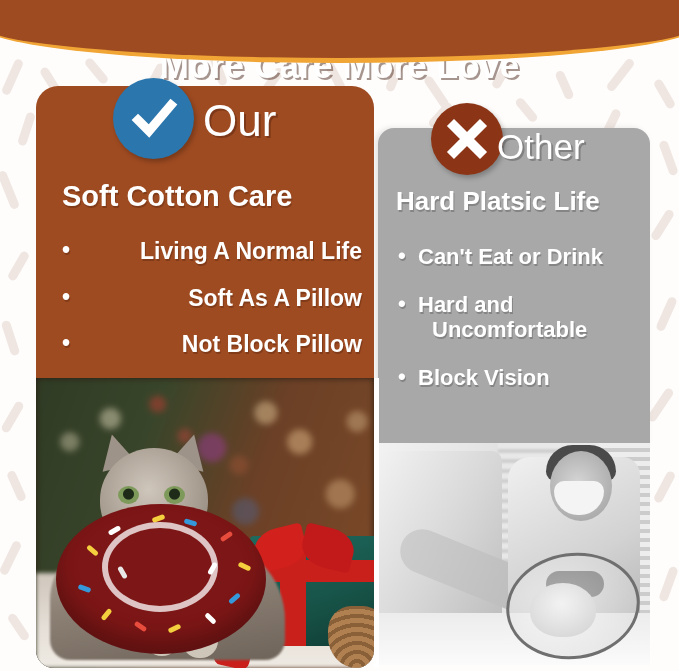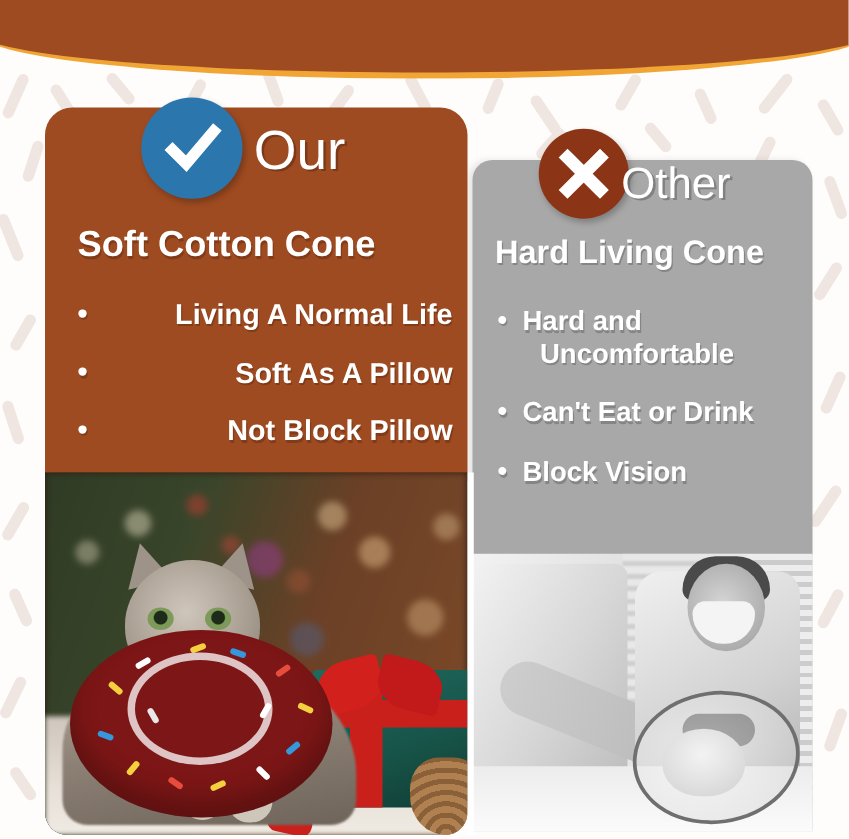--- a/index.html
+++ b/index.html
@@ -405,31 +405,32 @@
     <div class="dash" style="left:612px;top:618px;width:9px;height:30px;transform:rotate(-28deg);"></div>
     <div class="dash" style="left:8px;top:400px;width:9px;height:34px;transform:rotate(30deg);"></div>
     <div class="dash" style="left:12px;top:470px;width:9px;height:32px;transform:rotate(-24deg);"></div>
     <div class="dash" style="left:6px;top:540px;width:9px;height:36px;transform:rotate(26deg);"></div>
     <div class="dash" style="left:14px;top:612px;width:9px;height:30px;transform:rotate(-34deg);"></div>
     <div class="dash" style="left:436px;top:100px;width:9px;height:30px;transform:rotate(42deg);"></div>
     <div class="dash" style="left:522px;top:96px;width:9px;height:28px;transform:rotate(-40deg);"></div>
   </div>
 
   <div class="header"></div>
+  <div class="header-title">More Care More Love</div>
 
   <div class="panel-our"></div>
 
   <div class="badge badge-check">
     <svg width="52" height="52" viewBox="0 0 52 52" aria-hidden="true">
       <path d="M10 27 L21 38 L43 12" fill="none" stroke="#ffffff" stroke-width="9" stroke-linecap="square" stroke-linejoin="miter"></path>
     </svg>
   </div>
 
   <div class="label-our">Our</div>
-  <div class="subtitle-our">Soft Cotton Cone</div>
+  <div class="subtitle-our">Soft Cotton Care</div>
 
   <ul class="bullets bullets-our">
     <li>
       <span>Living A Normal Life</span>
     </li>
     <li>
       <span>Soft As A Pillow</span>
     </li>
     <li>
       <span>Not Block Pillow</span>
@@ -438,29 +439,29 @@
 
   <div class="panel-other"></div>
 
   <div class="badge badge-cross">
     <svg width="46" height="46" viewBox="0 0 46 46" aria-hidden="true">
       <path d="M10 10 L36 36 M36 10 L10 36" fill="none" stroke="#ffffff" stroke-width="10" stroke-linecap="square"></path>
     </svg>
   </div>
 
   <div class="label-other">Other</div>
-  <div class="subtitle-other">Hard Living Cone</div>
+  <div class="subtitle-other">Hard Platsic Life</div>
 
   <ul class="bullets bullets-other">
+    <li>
+      <span>Can't Eat or Drink</span>
+    </li>
     <li>
       <span>Hard and</span>
       <span class="cont">Uncomfortable</span>
-    </li>
-    <li>
-      <span>Can't Eat or Drink</span>
     </li>
     <li>
       <span>Block Vision</span>
     </li>
   </ul>
 
   <div class="photo photo-left">
     <div class="p bg-tree"></div>
     <div class="p floor"></div>
 

